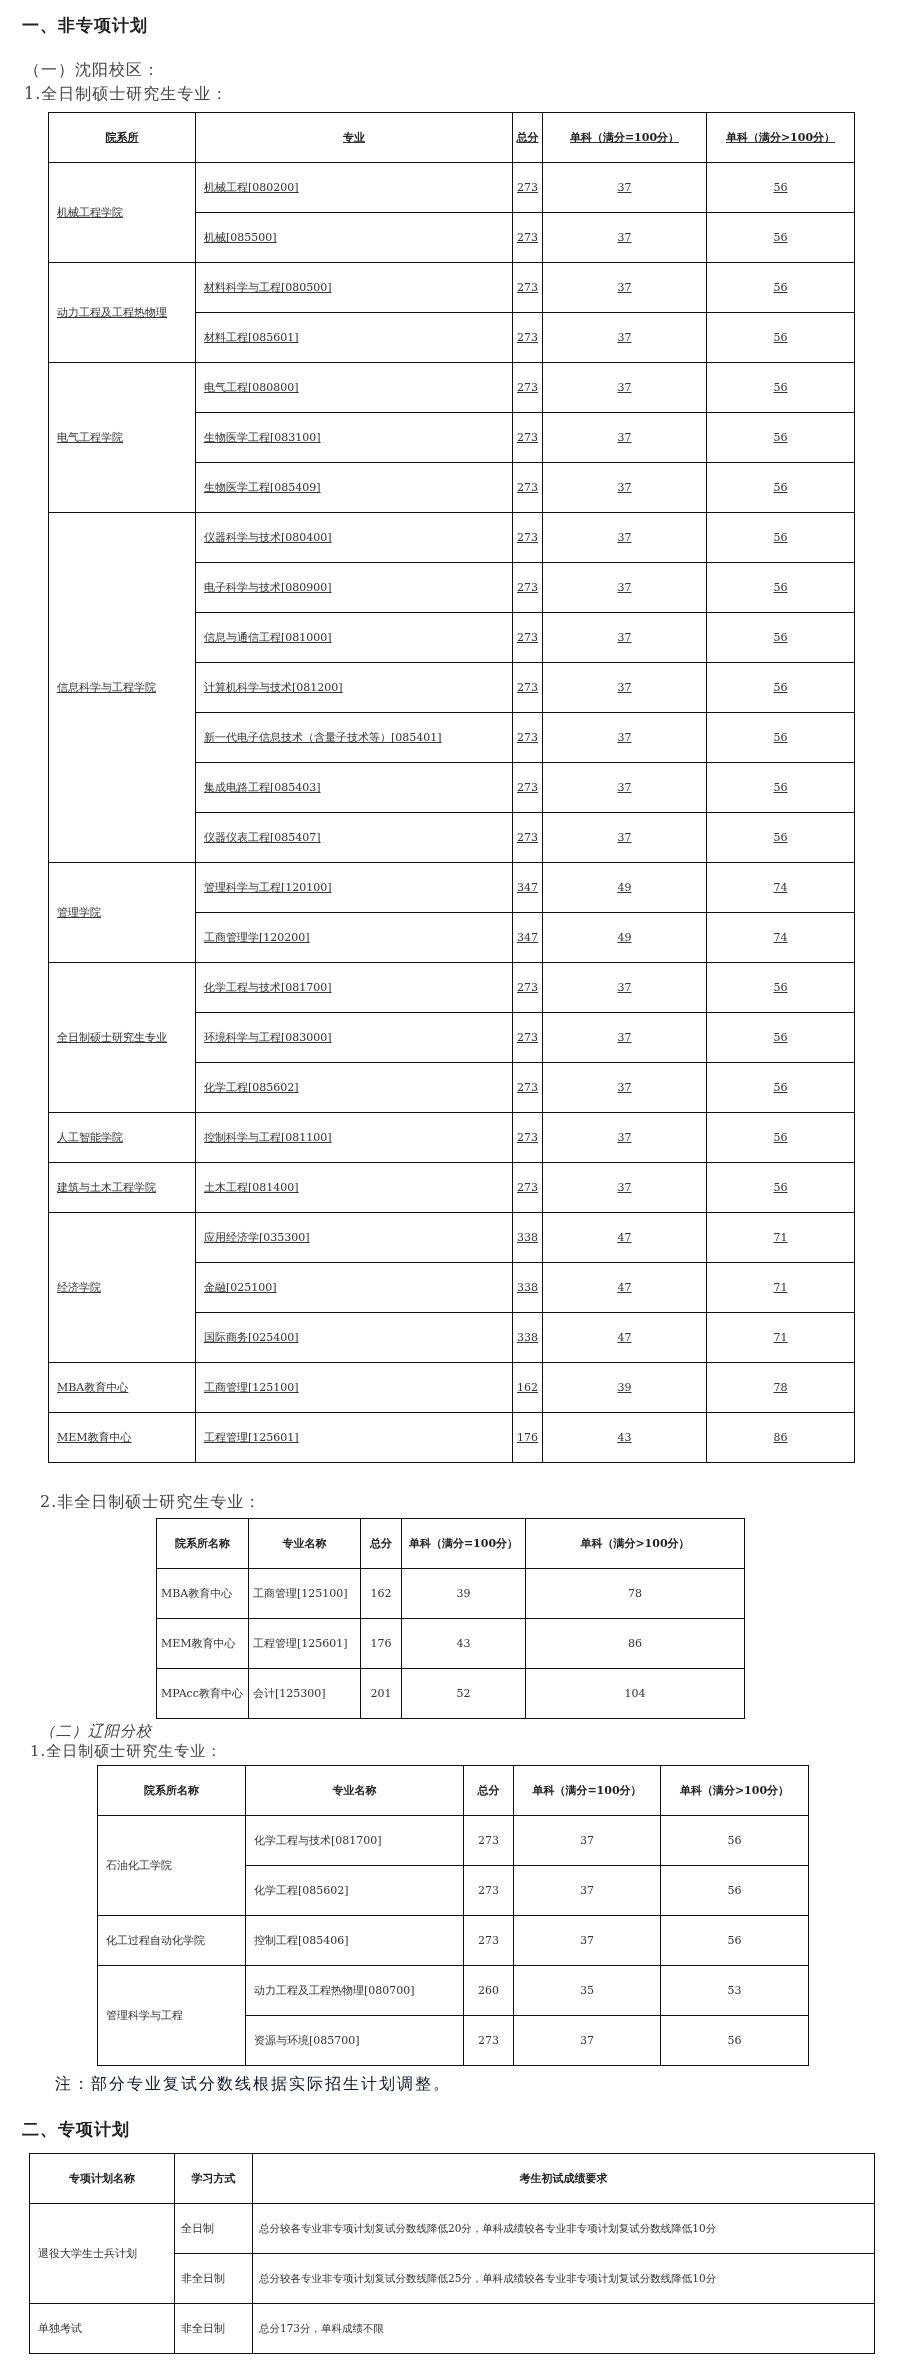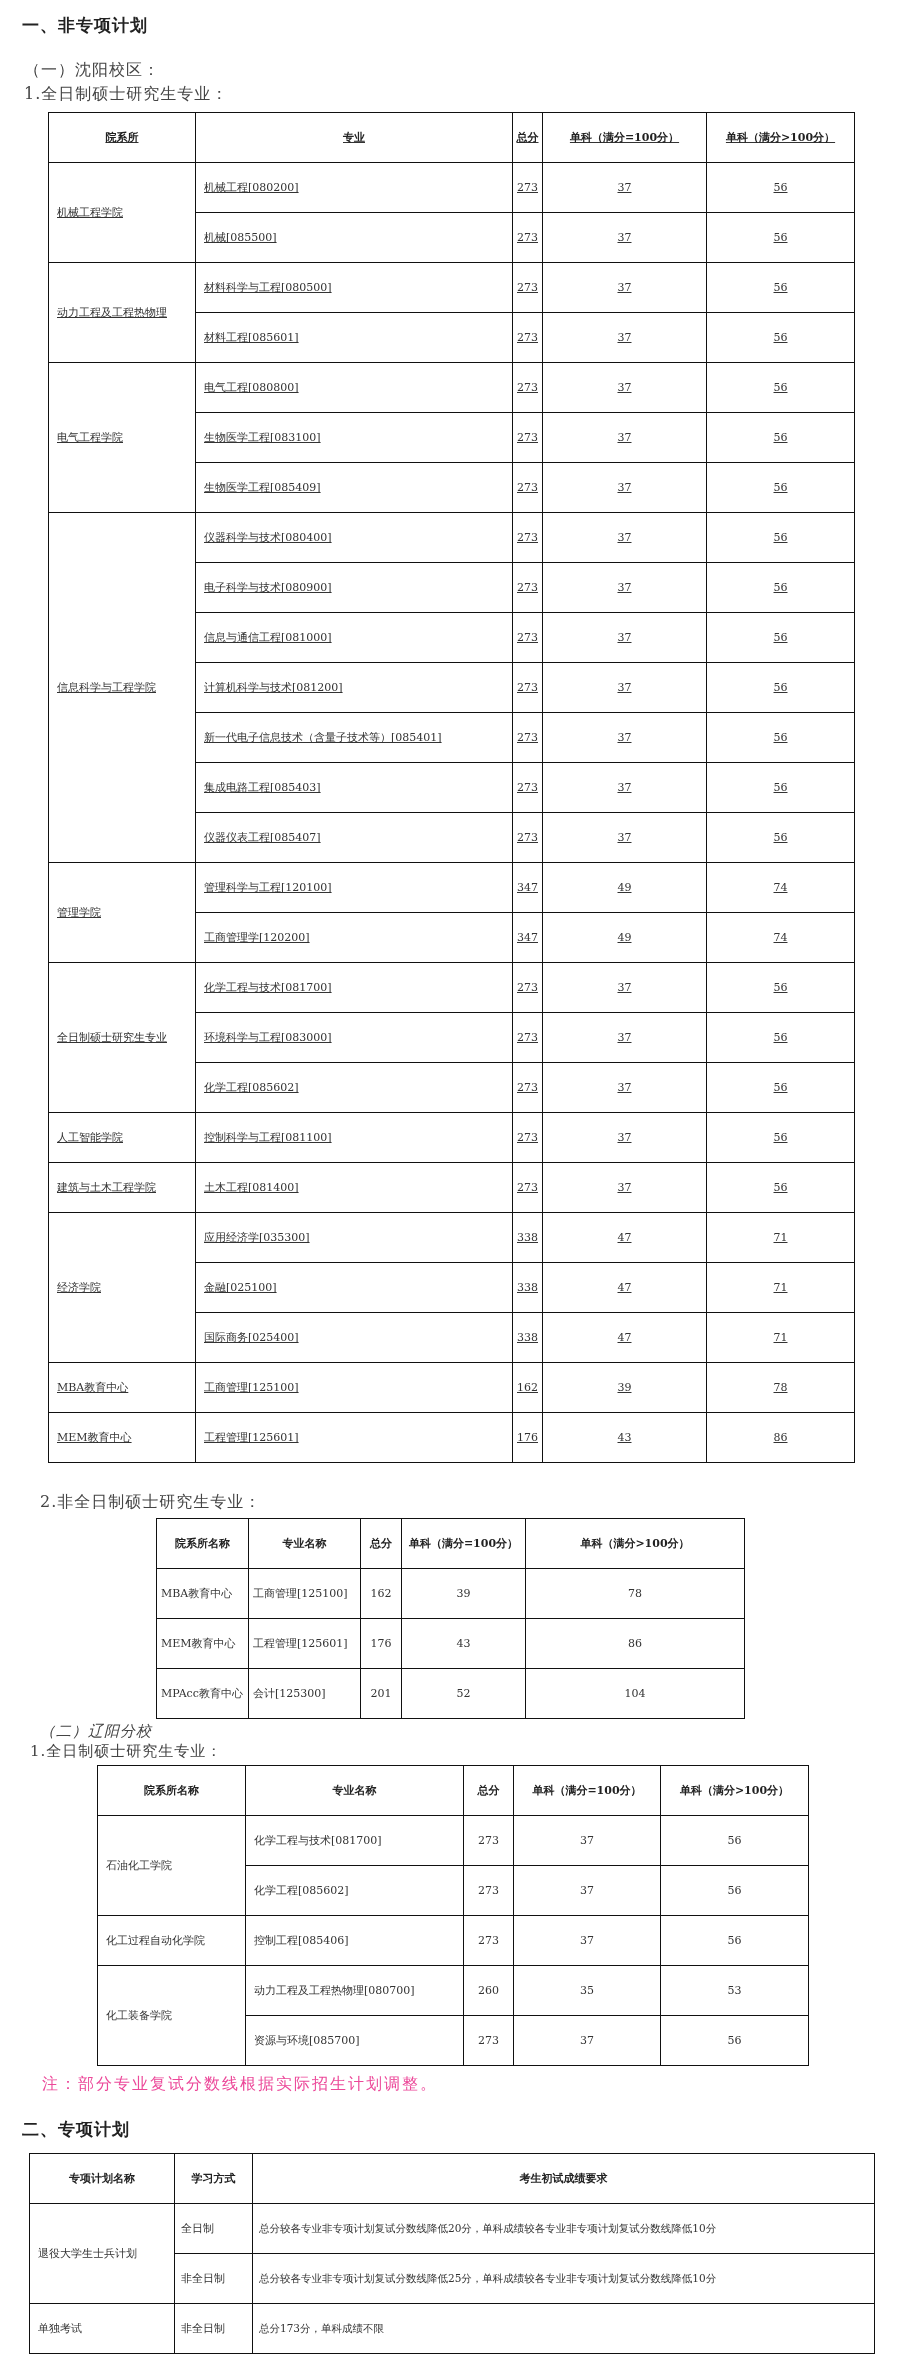--- a/index.html
+++ b/index.html
@@ -1,21 +1,21 @@
 <!DOCTYPE html>
 <html><head>
 <meta charset="utf-8">
 <style>
   html, body { margin:0; padding:0; background:#ffffff; }
   body { width:905px; height:2364px; position:relative; overflow:hidden;
          font-family:"DejaVu Serif","Liberation Serif",serif; color:#333; }
   .abs { position:absolute; white-space:nowrap; }
   .h1 { font-size:17px; font-weight:bold; color:#222; letter-spacing:1px; font-family:"DejaVu Sans","Liberation Sans",sans-serif; }
   .h2 { font-size:16px; color:#444; letter-spacing:1px; }
-  .note { font-size:16px; color:#ec4899; letter-spacing:2px; }
+  .note { font-size:16px; color:#0f172a; letter-spacing:2px;margin-left:13px; }
   table { position:absolute; border-collapse:collapse; table-layout:fixed; }
   td, th { border:1.5px solid #111; font-size:11px; color:#333; padding:0 8px; height:50px; box-sizing:border-box; }
   th { font-weight:bold; text-align:center; font-size:11px; color:#222; }
   td.c { text-align:center; }
   td.l { text-align:left;margin-top:29px; }
   td.grp { text-align:left; padding-left:8px; }
 </style>
 </head>
 <body>
 
@@ -290,21 +290,21 @@
         <td class="c">56</td>
       </tr>
       <tr>
         <td class="grp" rowspan="1">化工过程自动化学院</td>
         <td class="l">控制工程[085406]</td>
         <td class="c" style="padding:0">273</td>
         <td class="c">37</td>
         <td class="c">56</td>
       </tr>
       <tr>
-        <td class="grp" rowspan="2">化工装备学院</td>
+        <td class="grp" rowspan="2">管理科学与工程</td>
         <td class="l">动力工程及工程热物理[080700]</td>
         <td class="c" style="padding:0">260</td>
         <td class="c">35</td>
         <td class="c">53</td>
       </tr>
       <tr>
         <td class="l">资源与环境[085700]</td>
         <td class="c" style="padding:0">273</td>
         <td class="c">37</td>
         <td class="c">56</td>

